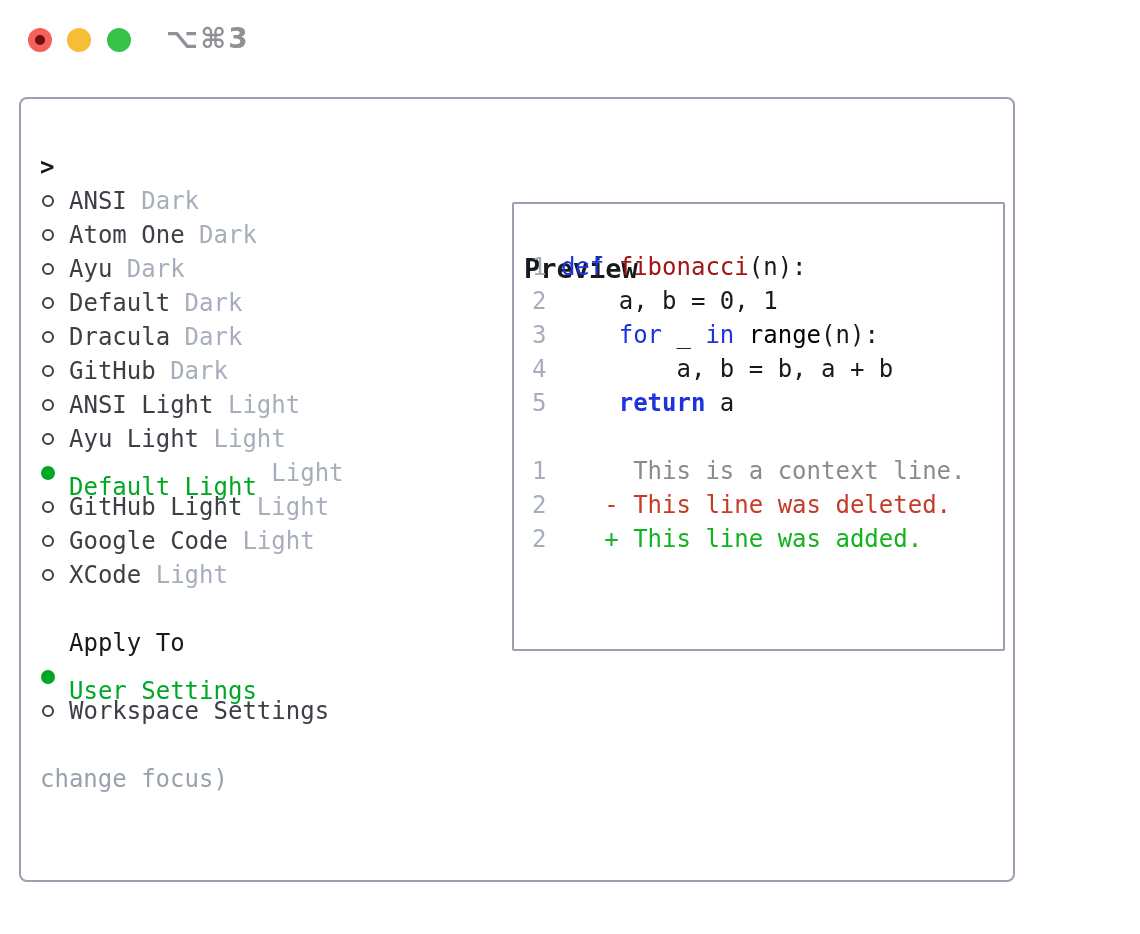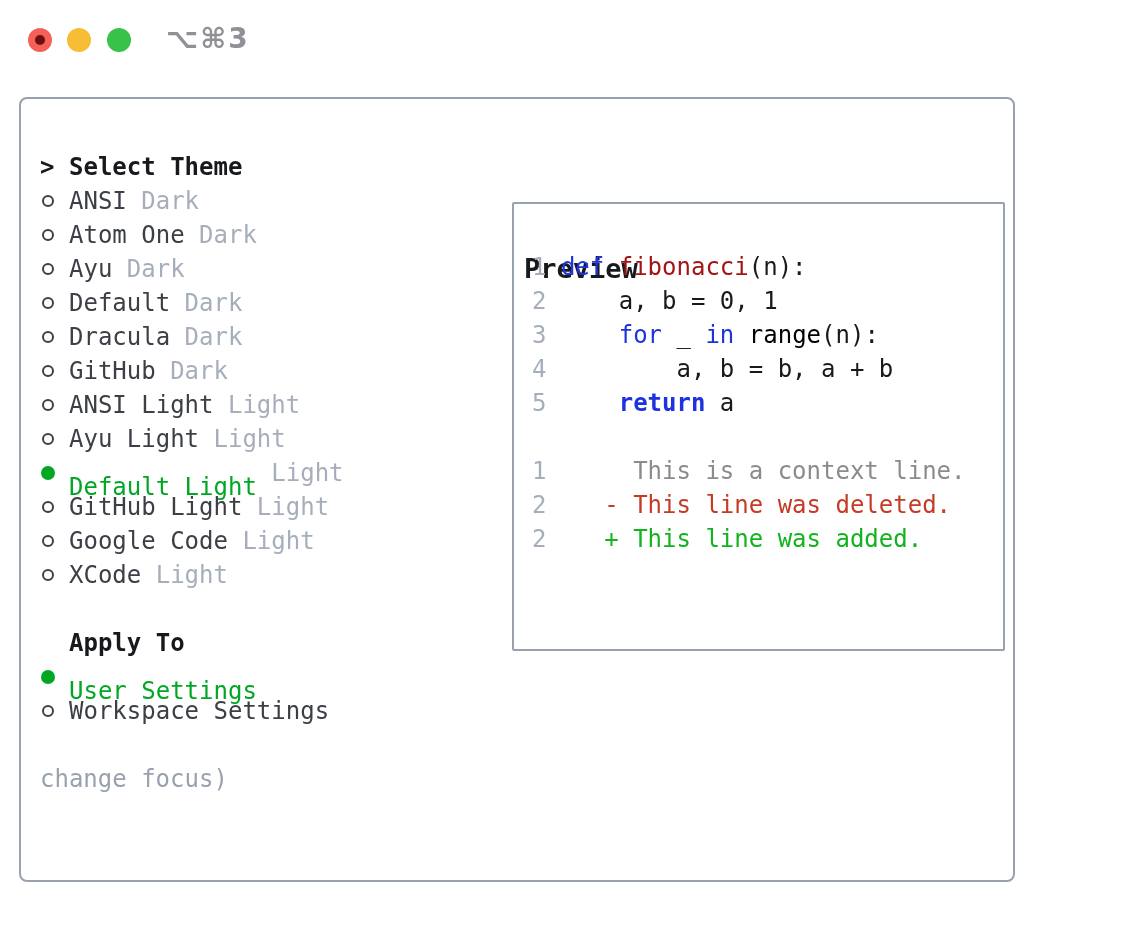--- a/index.html
+++ b/index.html
@@ -21,21 +21,21 @@
   .leftcol{position:absolute;left:19px;top:51px;font-size:24px;color:var(--item);}
   .row{height:34px;display:flex;align-items:center;white-space:pre;}
   .marker{display:inline-flex;width:29px;justify-content:flex-start;align-items:center;flex:none;}
   .caret{font-weight:bold;color:var(--heading);}
   .radio{width:12px;height:12px;border:2.5px solid var(--item);border-radius:50%;box-sizing:border-box;margin-left:2px;}
   .radio.on{width:14px;height:14px;border:none;background:var(--accent);margin-left:1px;}
   .row .lbl{color:var(--item);}
   .row.selected .lbl{color:var(--accent);margin-top:28px;}
   .row .tag{color:var(--tag);}
   .h1{font-weight:bold;color:var(--heading);}
-  .h2{font-weight:bold;color:var(--heading);}
+  .h2{font-weight:normal;color:var(--heading);}
   .hint{color:var(--hint);}
   
   .preview-title{position:absolute;left:503px;top:152px;height:34px;display:flex;align-items:center;
                  font-size:27px;font-weight:bold;color:var(--heading);}
   .preview-box{position:absolute;left:491px;top:103px;width:471px;height:399px;
                border:2px solid var(--border);border-radius:2px;box-sizing:content-box;
                padding:46px 0 0 18px;overflow:hidden;}
   .cline{height:34px;display:flex;align-items:center;white-space:pre;font-size:24px;color:var(--code);}
   .cline .num{color:var(--linenum);}
   .blankline{height:34px;}
@@ -49,21 +49,21 @@
     <span class="tl tl-red"></span>
     <span class="tl tl-yellow"></span>
     <span class="tl tl-green"></span>
     <span class="shortcut">⌥⌘3</span>
   </div>
 
   <div class="panel">
 
     <div class="leftcol">
       <div class="row">
-        <span class="marker"><span class="caret">&gt;</span></span><span class="h1">Select Theme</span>
+        <span class="marker"><span class="caret">&gt;</span></span>
       </div>
       <div id="theme-items">
           <div class="row"><span class="marker"><span class="radio"></span></span><span class="lbl">ANSI</span><span class="tag"> Dark</span></div>
           <div class="row"><span class="marker"><span class="radio"></span></span><span class="lbl">Atom One</span><span class="tag"> Dark</span></div>
           <div class="row"><span class="marker"><span class="radio"></span></span><span class="lbl">Ayu</span><span class="tag"> Dark</span></div>
           <div class="row"><span class="marker"><span class="radio"></span></span><span class="lbl">Default</span><span class="tag"> Dark</span></div>
           <div class="row"><span class="marker"><span class="radio"></span></span><span class="lbl">Dracula</span><span class="tag"> Dark</span></div>
           <div class="row"><span class="marker"><span class="radio"></span></span><span class="lbl">GitHub</span><span class="tag"> Dark</span></div>
           <div class="row"><span class="marker"><span class="radio"></span></span><span class="lbl">ANSI Light</span><span class="tag"> Light</span></div>
           <div class="row"><span class="marker"><span class="radio"></span></span><span class="lbl">Ayu Light</span><span class="tag"> Light</span></div>

